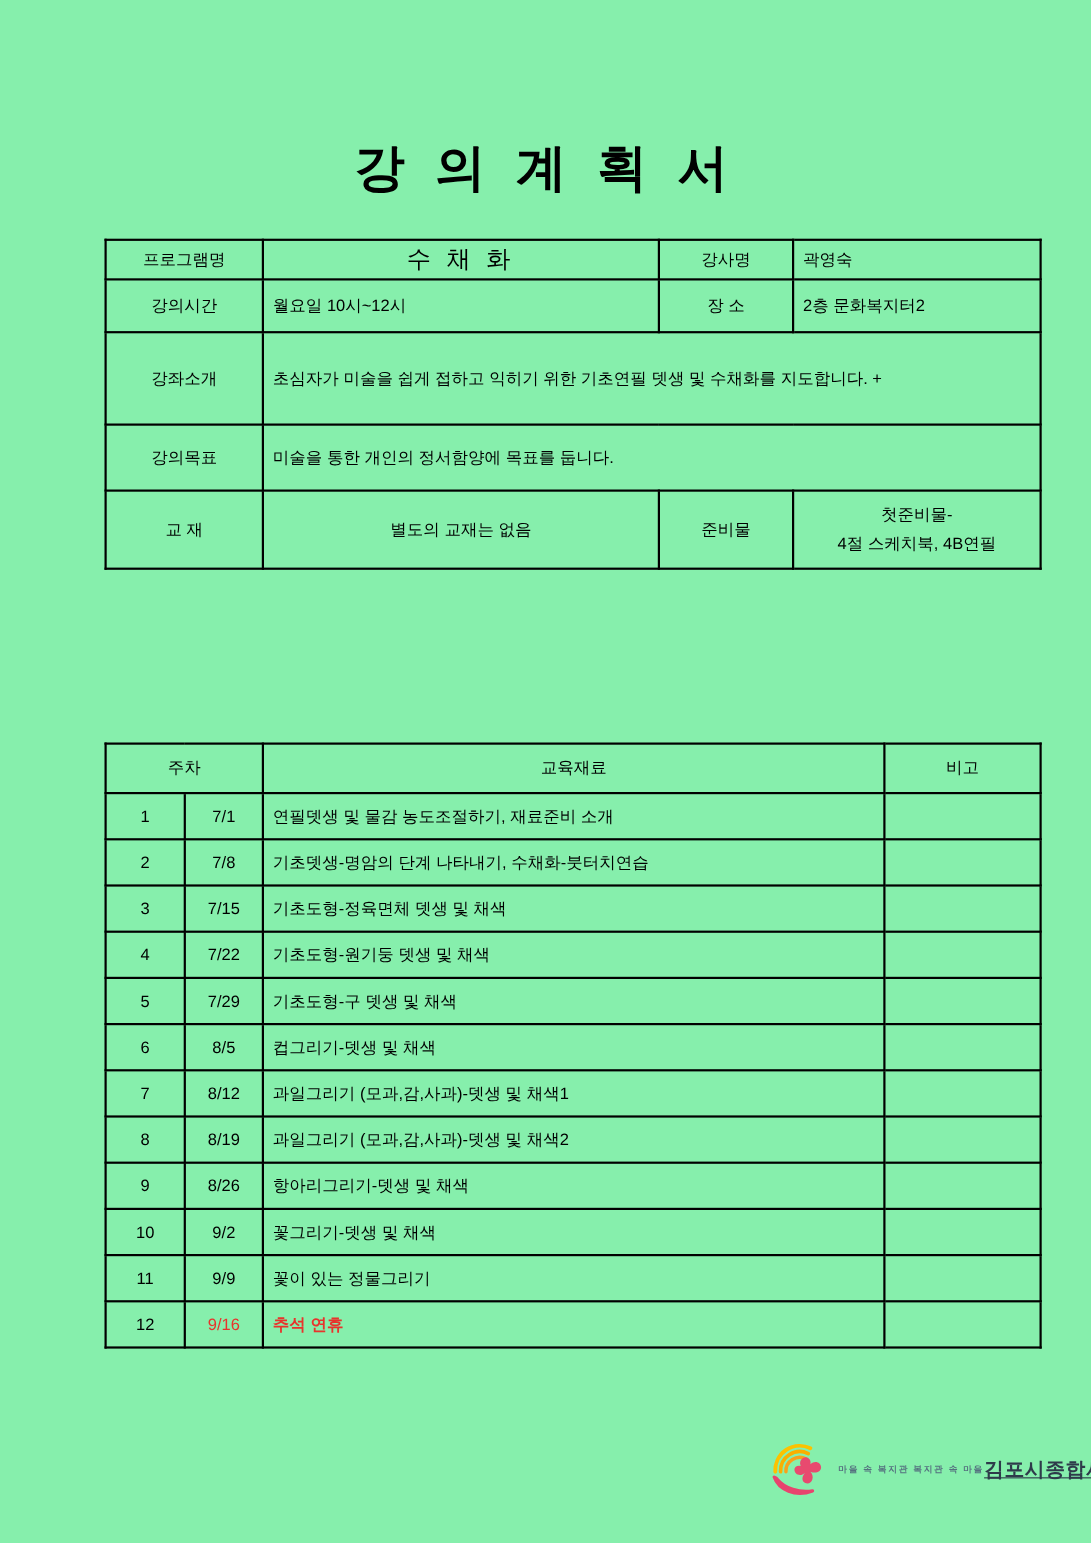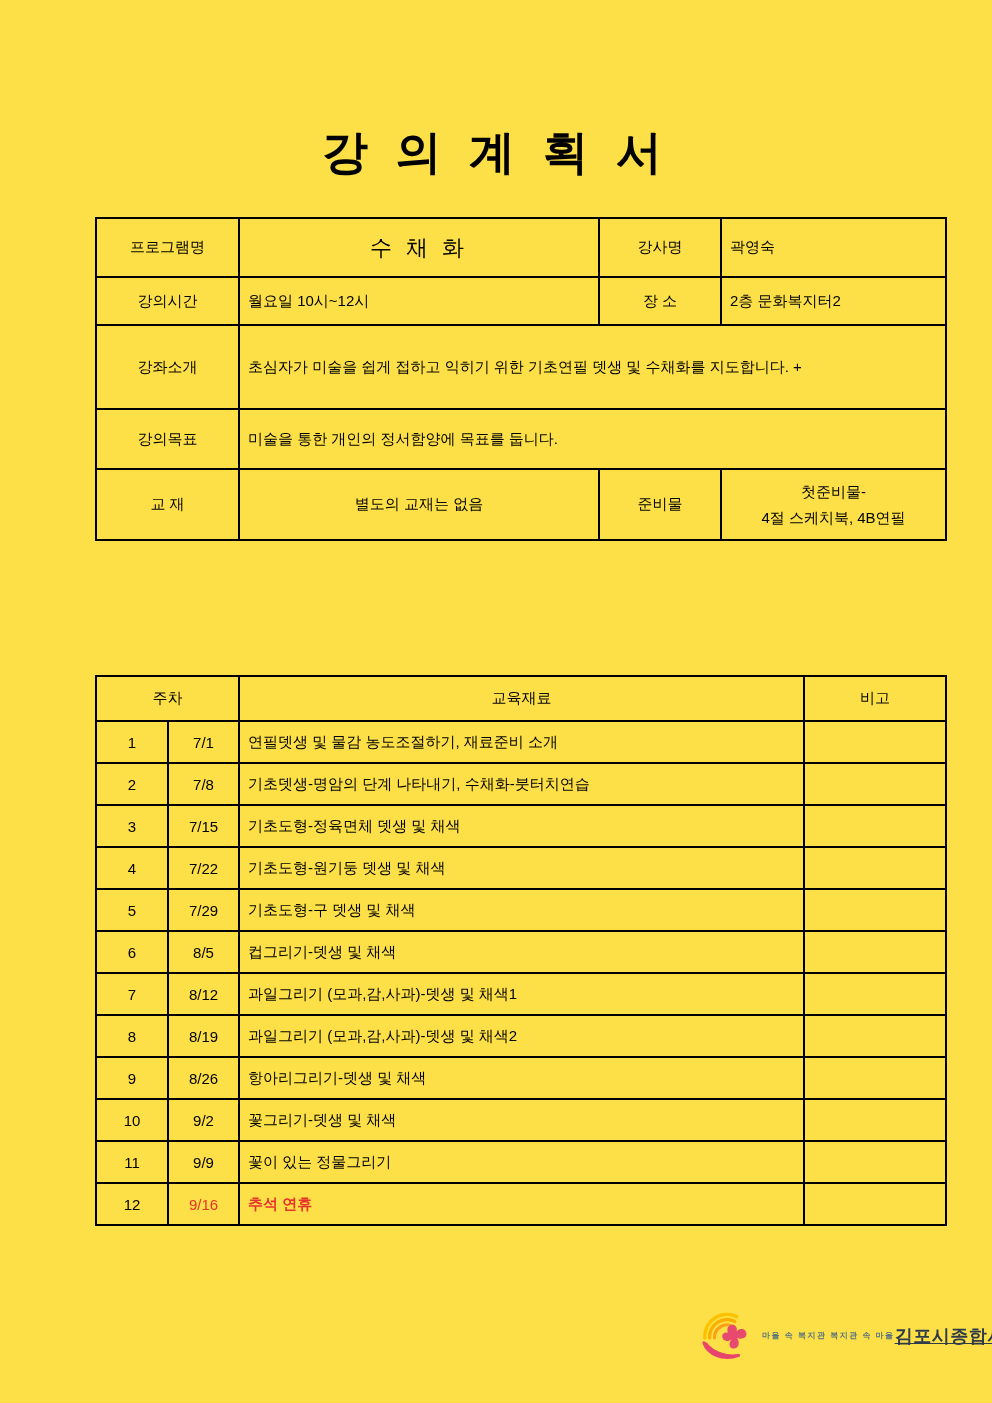--- a/index.html
+++ b/index.html
@@ -2,21 +2,21 @@
 <html><head>
 <meta charset="utf-8">
 <style>
   * { margin: 0; padding: 0; box-sizing: border-box; }
   html, body { background: #ffffff; }
   body { font-family: "Liberation Sans", "DejaVu Sans", sans-serif; color: #000; }
   .page {
     position: relative;
     width: 992px;
     height: 1403px;
-    background: #fde047;
+    background: #86efac;
     overflow: hidden;
   }
   .doc-title {
     position: absolute;
     top: 122px;
     left: 0;
     width: 100%;
     text-align: center;
     font-family: "Liberation Serif", "DejaVu Serif", serif;
     font-weight: bold;
@@ -84,21 +84,21 @@
   <div class="doc-title">강 의 계 획 서</div>
 
   <table class="grid" id="info-table">
     <colgroup>
       <col style="width:143px">
         <col style="width:360px">
         <col style="width:122px">
         <col style="width:225px">
     </colgroup>
     <tbody>
-        <tr style="height:59px">
+        <tr style="height:36px">
       <td class="label-cell">프로그램명</td>
       <td class="program-value">수 채 화</td>
       <td class="label-cell">강사명</td>
       <td class="value-cell">곽영숙</td>
     </tr>
     <tr style="height:48px">
       <td class="label-cell">강의시간</td>
       <td class="value-cell">월요일 10시~12시</td>
       <td class="label-cell">장 소</td>
       <td class="value-cell">2층 문화복지터2</td>

